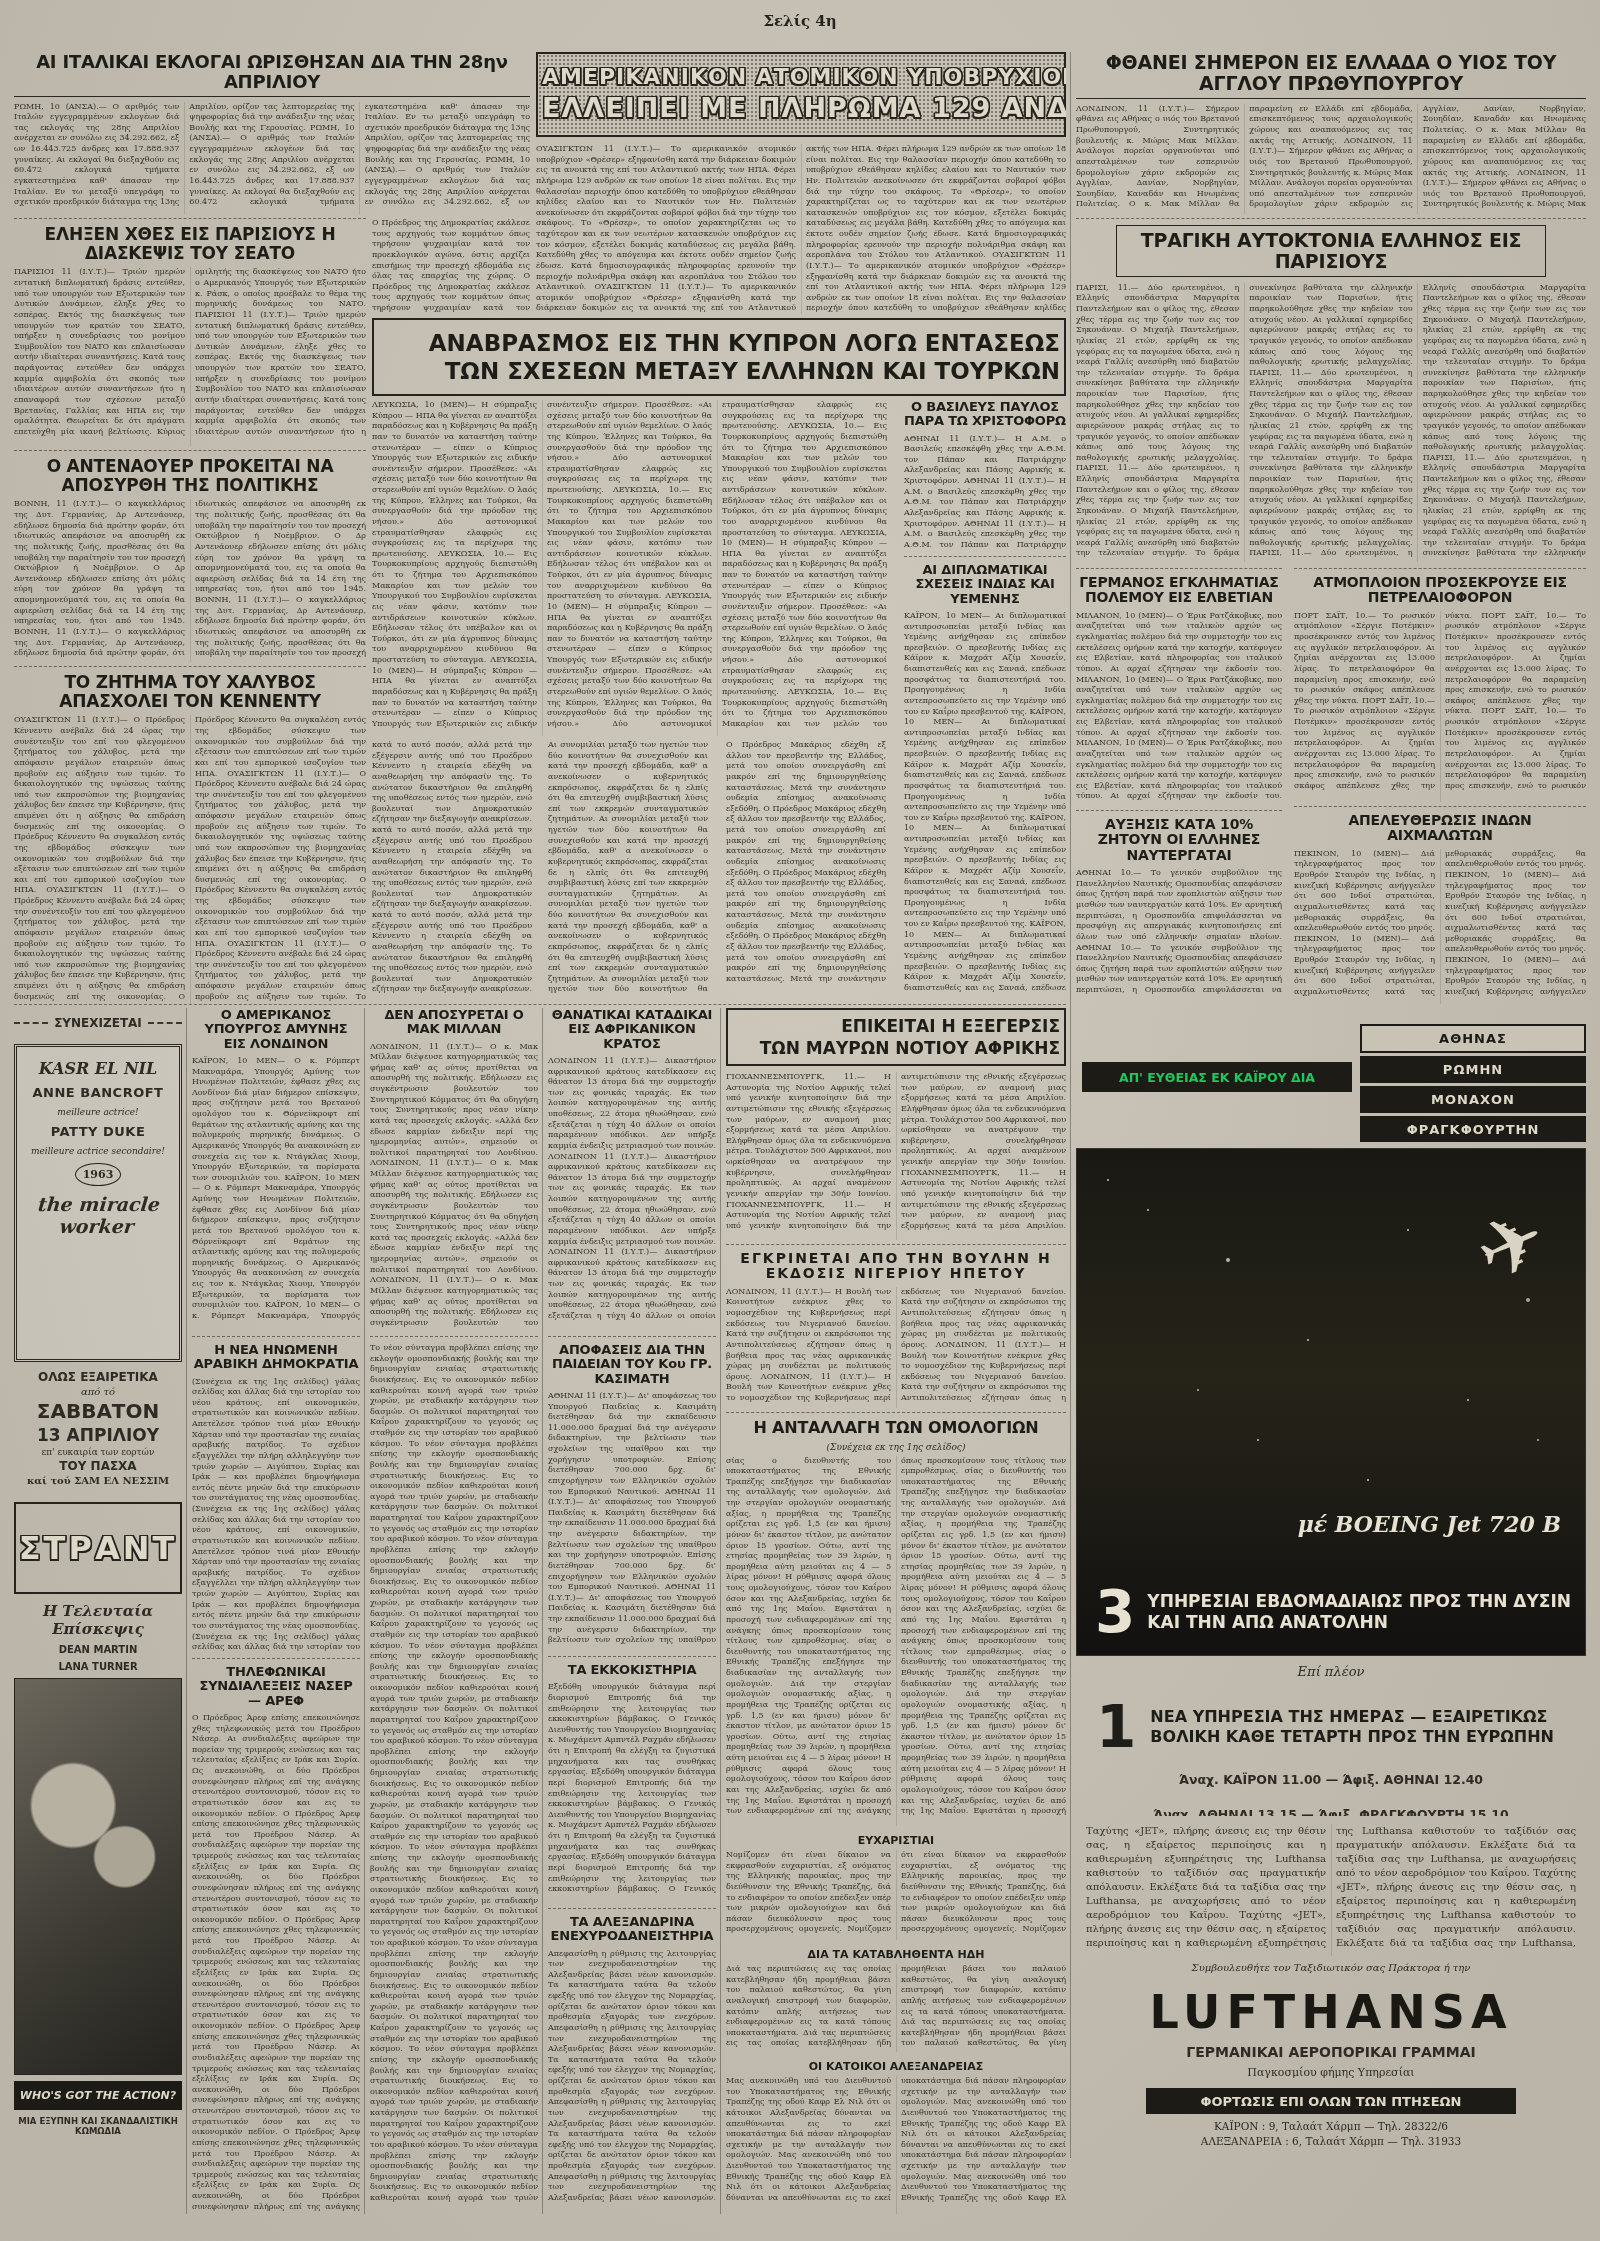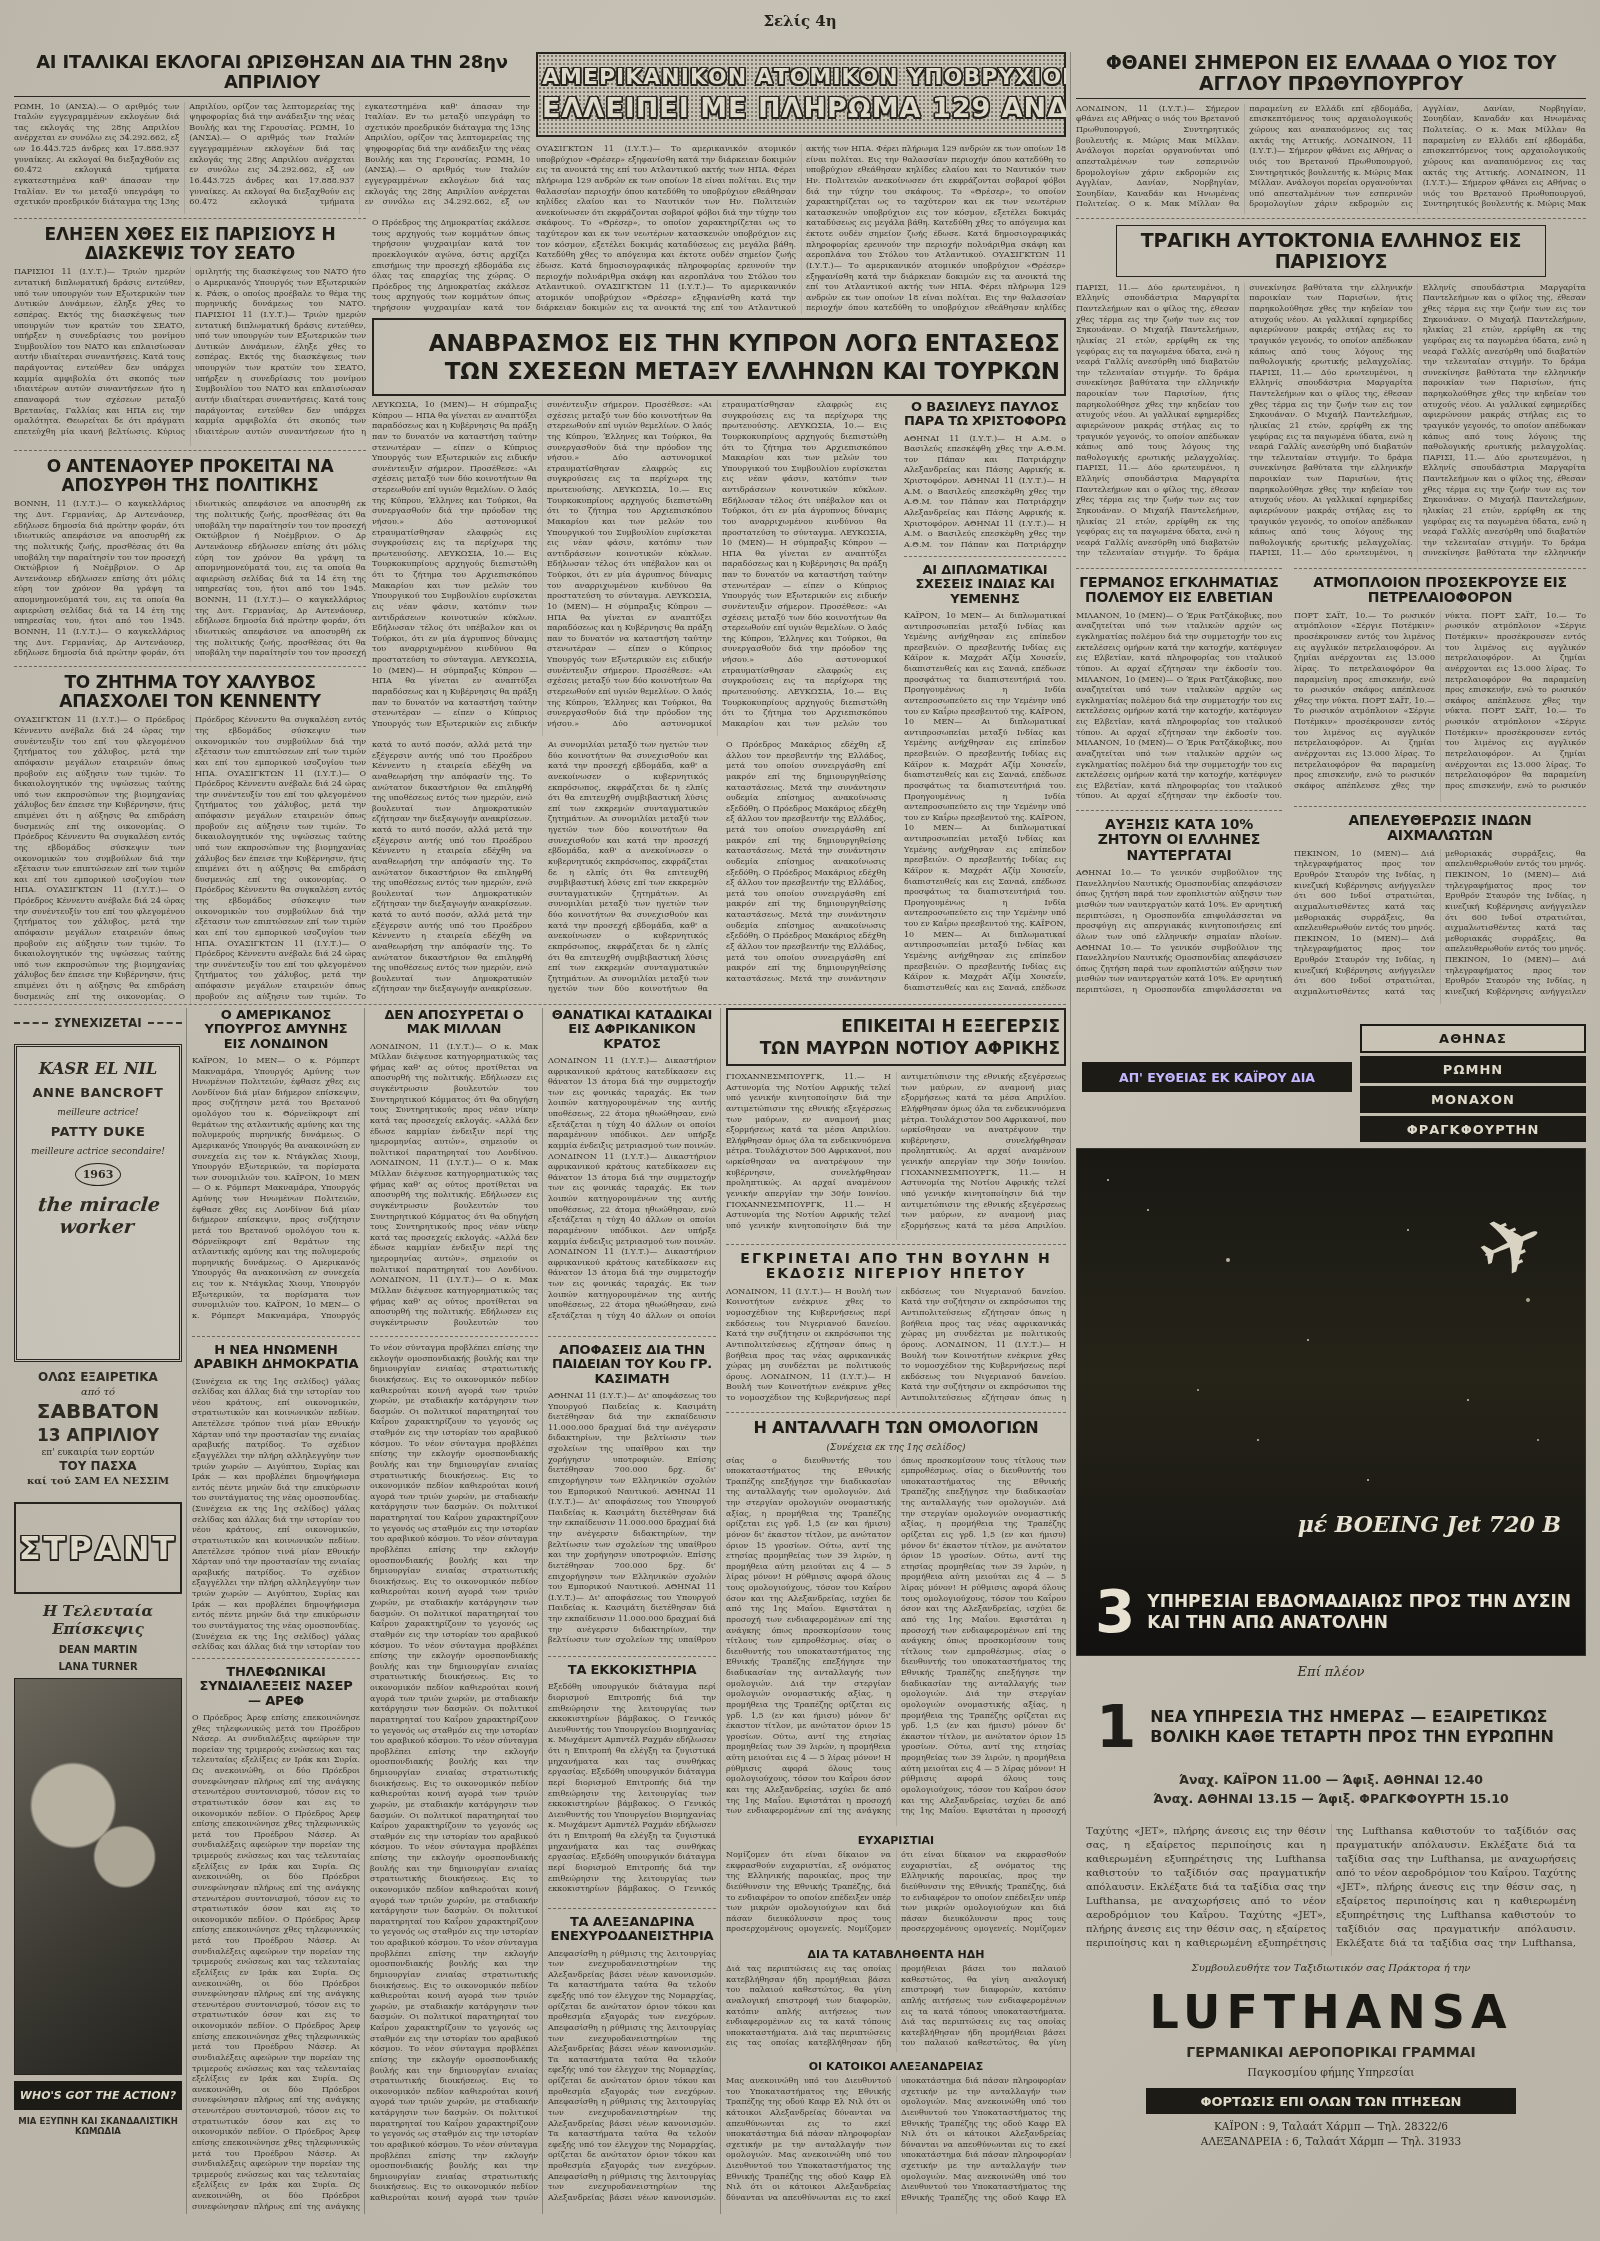--- a/index.html
+++ b/index.html
@@ -74,21 +74,21 @@
       radial-gradient(circle at 66% 45%, #aba595 0 12%, rgba(0,0,0,0) 13%),
       linear-gradient(145deg, #6a665c, #3c3a33 60%, #23221d);
   }
   .destbox {
     background: #1d1b16; color: #ddd8c8; font-family: "DejaVu Sans", sans-serif;
     font-weight: 800; font-size: 13px; letter-spacing: 1px; text-align: center;
     padding: 5px 2px; border: 1px solid #1d1b16;
   }
   .destbox.light { background: #c8c3b5; color: #1d1b16; border: 2px solid #1d1b16; }
   .destlabel {
-    position: absolute; background: #1d1b16; color: #c4b5fd; font-family: "DejaVu Sans", sans-serif;
+    position: absolute; background: #1d1b16; color: #22c55e; font-family: "DejaVu Sans", sans-serif;
     font-weight: 800; font-size: 12.5px; display: flex; align-items: center; justify-content: center;
   }
   .ad-photo {
     background: linear-gradient(180deg, #191813 0%, #262419 45%, #121110 100%);
     border: 1px solid #33302a;
   }
   .stars { position: absolute; left: 30px; top: 30px; width: 2px; height: 2px; border-radius: 50%; background: #cfc9b8;
     box-shadow: 40px 30px 0 #cfc9b8, 120px 80px 0 1px #b9b4a4, 300px 50px 0 #cfc9b8,
       420px 120px 0 1px #a9a494, 200px 160px 0 #cfc9b8, 360px 220px 0 #cfc9b8,
       90px 210px 0 #b9b4a4, 260px 300px 0 #cfc9b8, 150px 260px 0 #cfc9b8, 430px 260px 0 #b9b4a4; }
@@ -342,21 +342,21 @@
 
   <div class="art lh-center" style="left:1076px;top:1664px;width:510px;height:20px;font-style:italic;font-weight:400;font-size:13px;font-family:'DejaVu Serif',serif">
     <span>Επί πλέον</span>
   </div>
 
   <div class="art" style="left:1096px;top:1688px;width:470px;height:78px;flex-direction:row;gap:14px;align-items:center">
     <span class="bignum" style="color:#1f1d18">1</span>
     <span class="svctext" style="color:#1f1d18;font-size:16px">ΝΕΑ ΥΠΗΡΕΣΙΑ ΤΗΣ ΗΜΕΡΑΣ — ΕΞΑΙΡΕΤΙΚΩΣ ΒΟΛΙΚΗ ΚΑΘΕ ΤΕΤΑΡΤΗ ΠΡΟΣ ΤΗΝ ΕΥΡΩΠΗΝ</span>
   </div>
 
-  <div class="art lh-center" style="left:1096px;top:1772px;width:470px;height:44px;font-weight:800;font-size:12.5px;gap:4px">
+  <div class="art lh-center" style="left:1096px;top:1772px;width:470px;height:44px;font-weight:800;font-size:12.5px;gap:20px">
     <div>Άναχ. ΚΑΪΡΟΝ 11.00 — Άφιξ. ΑΘΗΝΑΙ 12.40</div>
     <div>Άναχ. ΑΘΗΝΑΙ 13.15 — Άφιξ. ΦΡΑΓΚΦΟΥΡΤΗ 15.10</div>
   </div>
 
   <div class="art" style="left:1086px;top:1824px;width:490px;height:132px">
     <div class="bd c2" style="font-size:10px;line-height:1.4">Ταχύτης «JET», πλήρης άνεσις εις την θέσιν σας, η εξαίρετος περιποίησις και η καθιερωμένη εξυπηρέτησις της Lufthansa καθιστούν το ταξίδιόν σας πραγματικήν απόλαυσιν. Εκλέξατε διά τα ταξίδια σας την Lufthansa, με αναχωρήσεις από το νέον αεροδρόμιον του Καΐρου.  Ταχύτης «JET», πλήρης άνεσις εις την θέσιν σας, η εξαίρετος περιποίησις και η καθιερωμένη εξυπηρέτησις της Lufthansa καθιστούν το ταξίδιόν σας πραγματικήν απόλαυσιν. Εκλέξατε διά τα ταξίδια σας την Lufthansa, με αναχωρήσεις από το νέον αεροδρόμιον του Καΐρου.  Ταχύτης «JET», πλήρης άνεσις εις την θέσιν σας, η εξαίρετος περιποίησις και η καθιερωμένη εξυπηρέτησις της Lufthansa καθιστούν το ταξίδιόν σας πραγματικήν απόλαυσιν. Εκλέξατε διά τα ταξίδια σας την Lufthansa, με αναχωρήσεις από το νέον αεροδρόμιον του Καΐρου.</div>
   </div>
 
   <div class="art lh-center" style="left:1086px;top:1962px;width:490px;height:16px;font-style:italic;font-size:10px;font-family:'DejaVu Serif',serif">
     <span>Συμβουλευθήτε τον Ταξιδιωτικόν σας Πράκτορα ή την</span>

